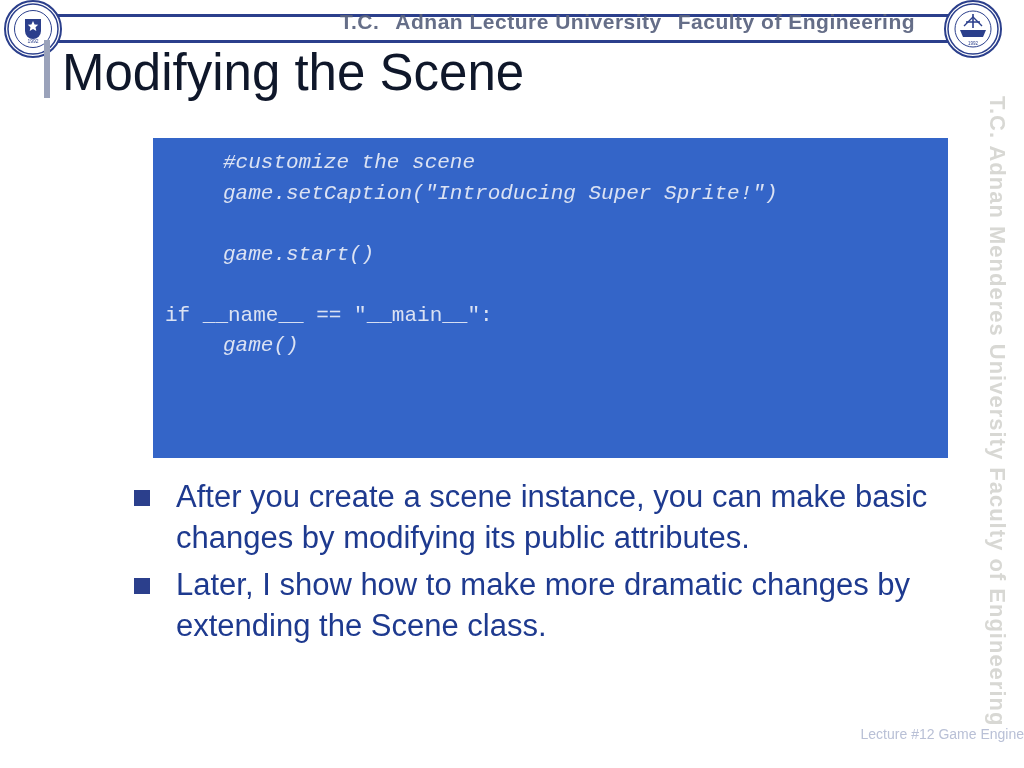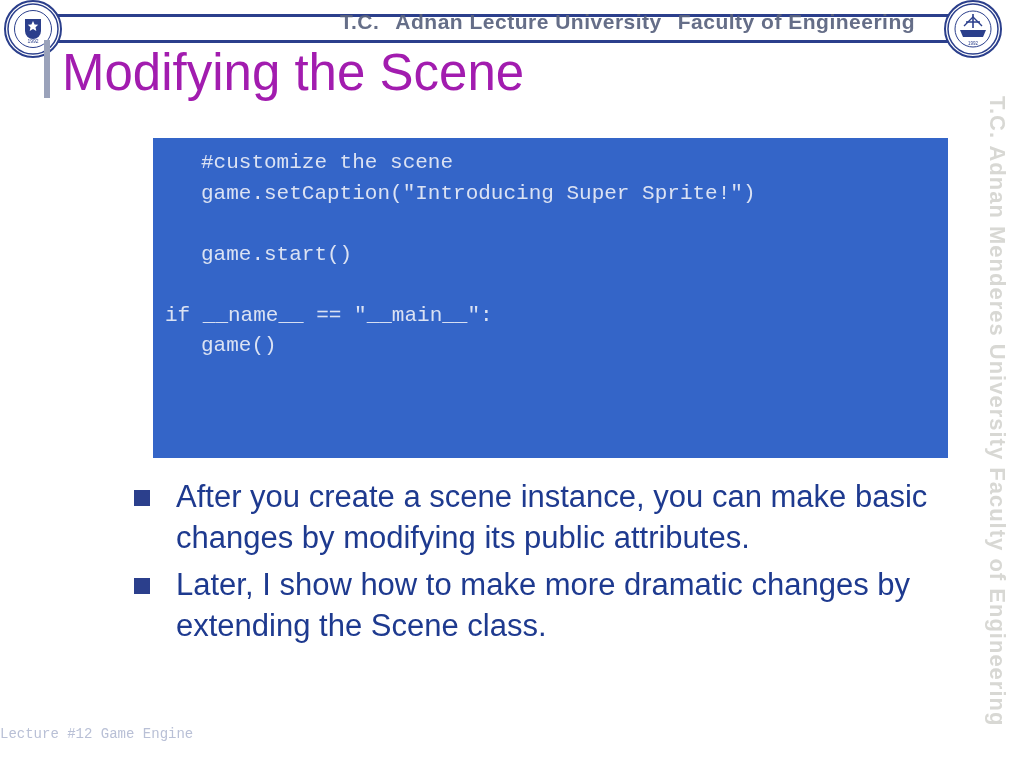--- a/index.html
+++ b/index.html
@@ -104,21 +104,21 @@
     top: 40px;
     width: 6px;
     height: 58px;
     background: #9aa2ba;
   }
   .slide-title {
     position: absolute;
     left: 62px;
     top: 44px;
     font-size: 51px;
-    color: #a21caf;
+    color: #0f172a;
     font-family: "Liberation Sans", sans-serif;
     line-height: 58px;
     white-space: nowrap;
     text-align: center;
   }
 
   
   .code-block {
     position: absolute;
     left: 153px;
@@ -131,21 +131,21 @@
     overflow: hidden;
   }
   .code-line {
     font-family: "Liberation Mono", monospace;
     font-size: 21px;
     line-height: 30.5px;
     color: #dbe2f3;
     white-space: pre;
     padding-left: 12px;
   }
-  .code-line.indent { padding-left: 48px; }
+  .code-line.indent { padding-left: 70px; font-style: italic; }
 
   
   .bullets {
     position: absolute;
     left: 134px;
     top: 464px;
     width: 830px;
     margin-top: 12px;
   }
   .bullet-row {
@@ -168,24 +168,24 @@
     font-family: "Liberation Sans", sans-serif;
     max-width: 780px;
   }
 
   
   .footer {
     position: absolute;
     left: 0;
     top: 726px;
     width: 1024px;
-    text-align: left;
+    text-align: right;
     color: #b9c0d6;
     font-size: 14px;
-    font-family: Liberation Mono, monospace;
+    font-family: Liberation Sans, sans-serif;
   }
 </style>
 </head>
 <body>
 
 <div class="header-band">
   <div class="header-rule-top"></div>
   <div class="header-rule-bottom"></div>
   <div class="header-title">
     <span>T.C.</span><span class="sep"></span><span>Adnan Lecture University</span><span class="sep"></span><span>Faculty of Engineering</span>

